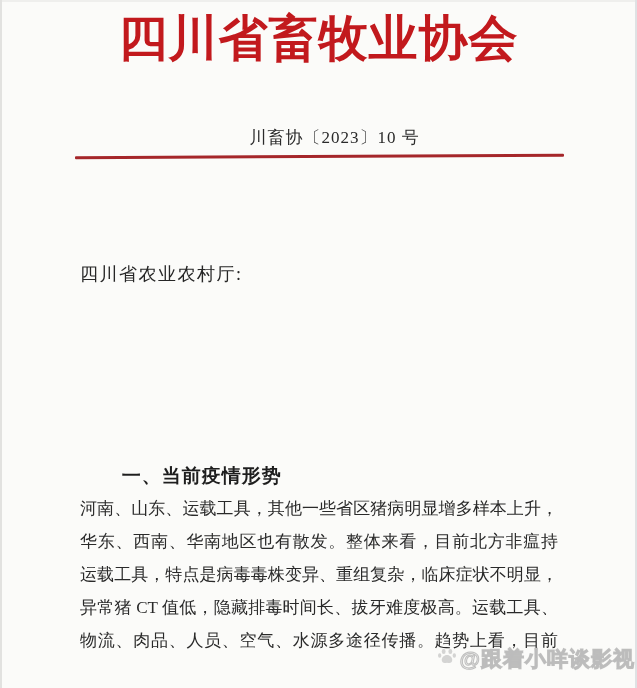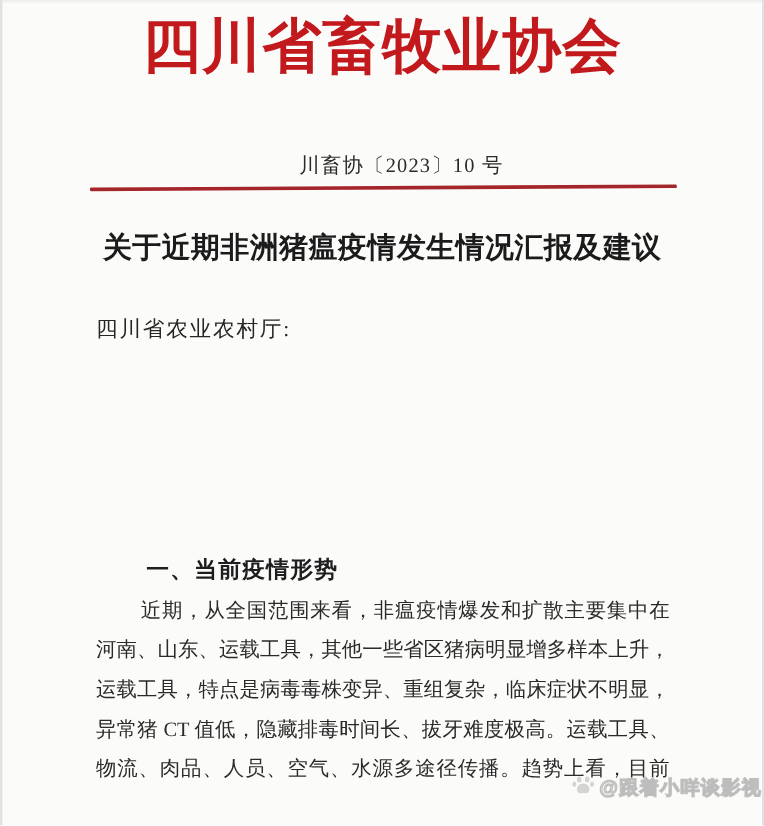--- a/index.html
+++ b/index.html
@@ -102,21 +102,21 @@
   .watermark {
     position: absolute;
     top: 645px; right: 2px;
     display: flex;
     align-items: center;
     gap: 3px;
     pointer-events: none;
   }
   .watermark-text {
     font-family: "Liberation Sans", "DejaVu Sans", sans-serif;
-    font-size: 16px;
+    font-size: 21px;
     font-weight: bold;
     letter-spacing: 1px;
     color: rgba(255, 255, 255, 0.45);
     -webkit-text-stroke: 1px rgba(150, 150, 150, 0.55);
     text-shadow: 0 0 1px rgba(170, 170, 170, 0.4);
   }
   .paw { opacity: 0.55; }
 </style>
 </head>
 <body>
@@ -125,30 +125,29 @@
   <div class="edge-top"></div>
   <div class="edge-left"></div>
   <div class="edge-right"></div>
 
   <div class="org-name">四川省畜牧业协会</div>
 
   <div class="doc-number">川畜协〔2023〕10 号</div>
 
   <div class="red-divider"></div>
 
-  <div class="doc-title">关于近期非洲猪瘟疫情发生情况汇报及建议</div>
 
   <div class="recipient">四川省农业农村厅:</div>
 
 
   <div class="section-heading">一、当前疫情形势</div>
 
   <div class="body-block p2">
-    <div class="bline first">近期，从全国范围来看，非瘟疫情爆发和扩散主要集中在</div>
     <div class="bline">河南、山东、运载工具，其他一些省区猪病明显增多样本上升，</div>
+    <div class="bline">华东、西南、华南地区也有散发。整体来看，目前北方非瘟持</div>
     <div class="bline">运载工具，特点是病毒毒株变异、重组复杂，临床症状不明显，</div>
     <div class="bline">异常猪 CT 值低，隐藏排毒时间长、拔牙难度极高。运载工具、</div>
     <div class="bline">物流、肉品、人员、空气、水源多途径传播。趋势上看，目前</div>
   </div>
 
   <div class="watermark">
     <span class="paw">
       <svg viewBox="0 0 24 24" width="20" height="20" aria-hidden="true">
         <g fill="rgba(150,150,150,0.7)">
           <ellipse cx="8" cy="5.4" rx="2.3" ry="3"></ellipse>

